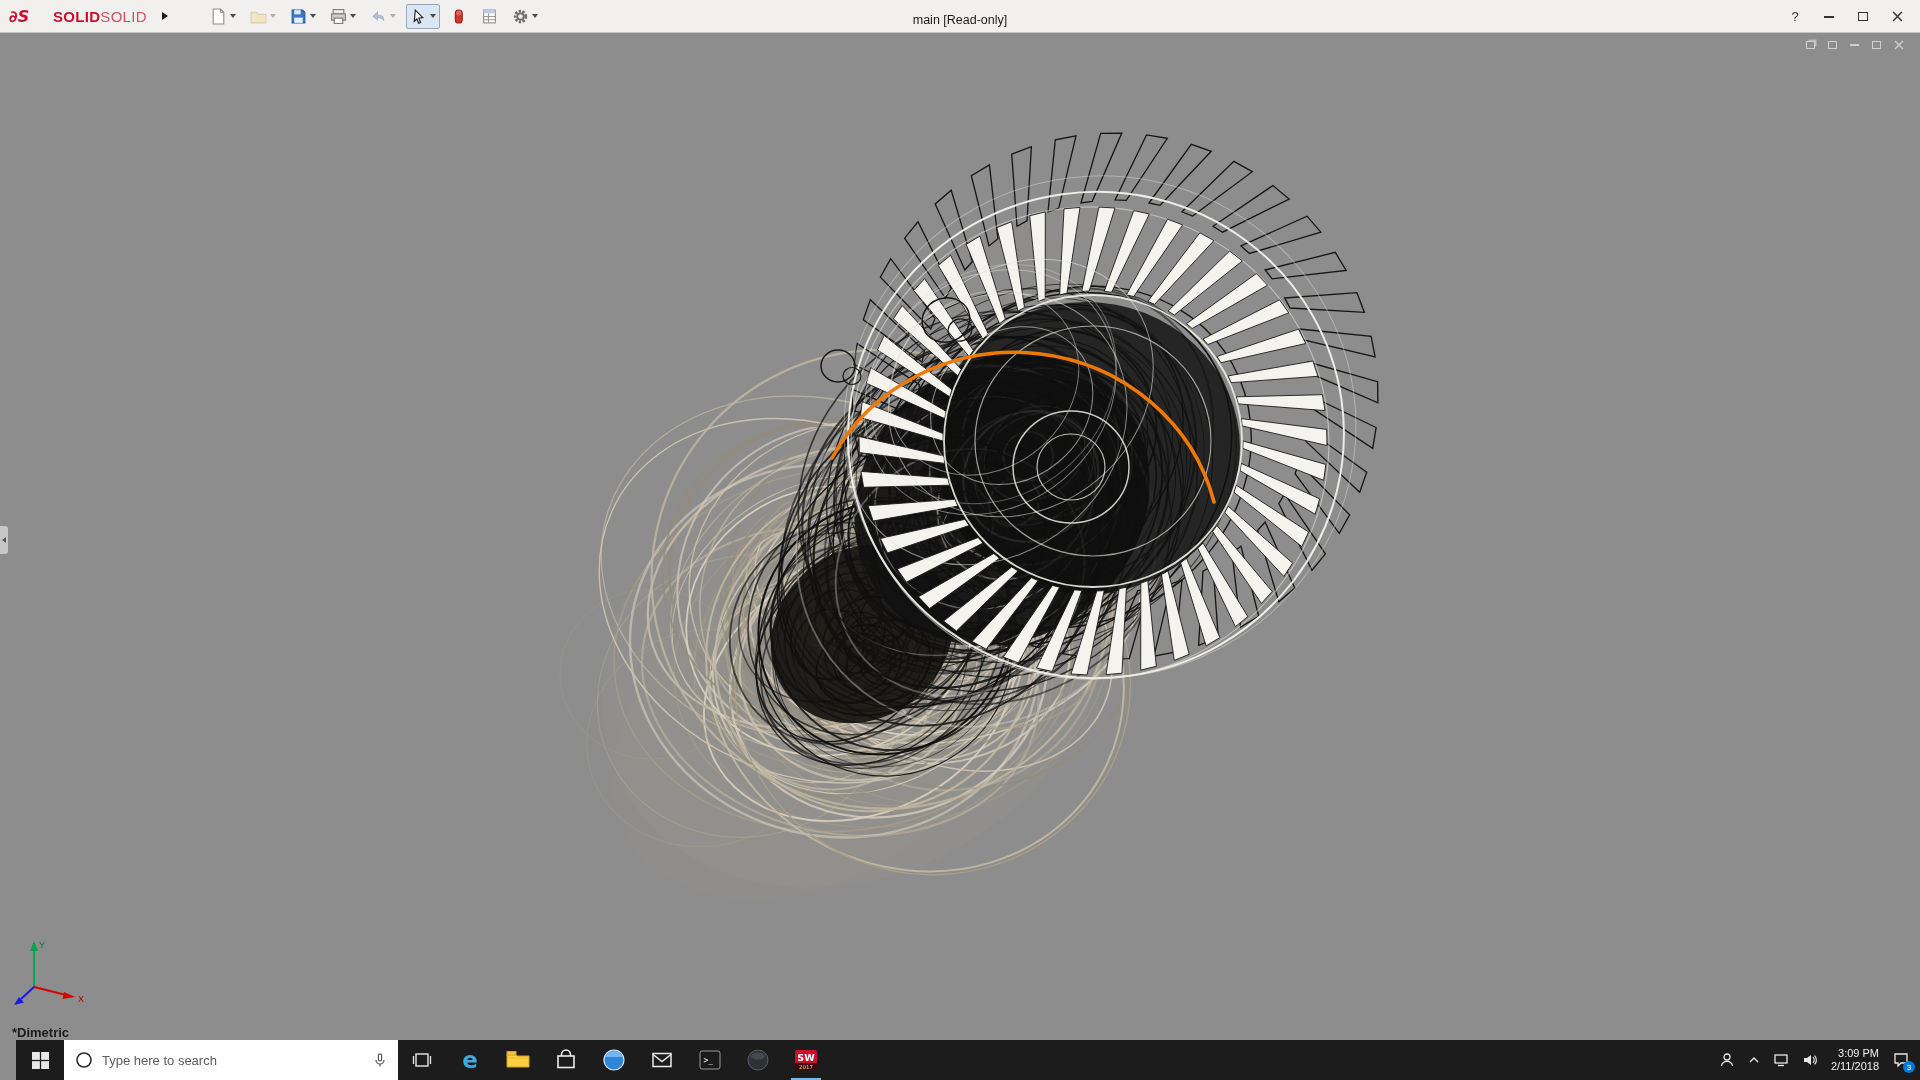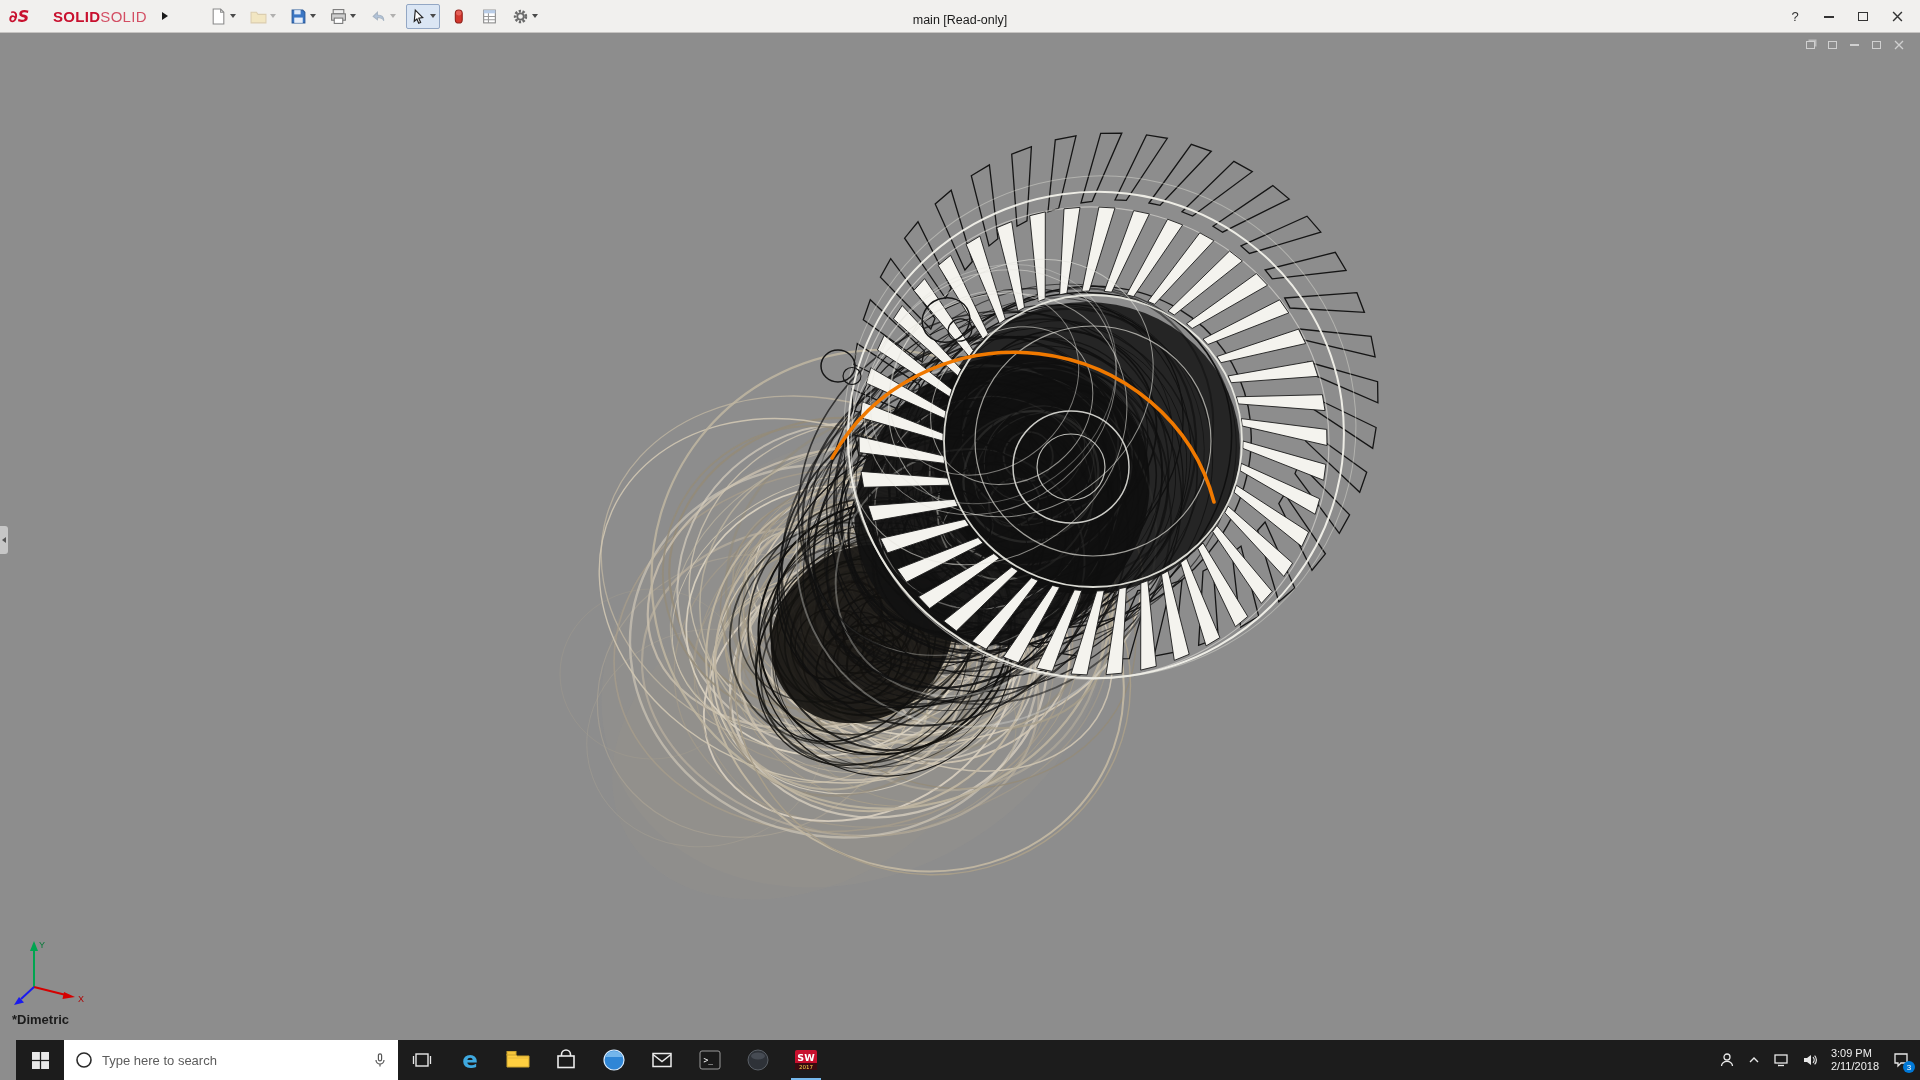--- a/index.html
+++ b/index.html
@@ -26,33 +26,33 @@
   
   #viewport{position:absolute;top:34px;left:0;right:0;bottom:40px;background:#8d8d8d}
   #engine-svg{position:absolute;left:0;top:0;width:100%;height:100%}
   #doc-controls{position:absolute;top:6px;right:16px;display:flex;gap:13px;align-items:center;opacity:.72}
   .mini-box{width:9px;height:8px;border:1px solid rgba(250,250,250,.85)}
   .mini-box2{width:9px;height:8px;border:1px solid rgba(250,250,250,.85);box-shadow:2px -2px 0 -0.5px rgba(250,250,250,.6)}
   .mini-line{width:9px;height:0;border-bottom:2px solid rgba(250,250,250,.85)}
   #left-tab{position:absolute;left:0;top:492px;width:8px;height:28px;background:#c6c6c6;border-radius:0 3px 3px 0;display:flex;align-items:center;justify-content:center}
   #left-tab .tri{width:0;height:0;border-right:4px solid #555;border-top:3px solid transparent;border-bottom:3px solid transparent}
   #triad{position:absolute;left:4px;bottom:16px}
-  #view-label{position:absolute;left:12px;bottom:13px;font-size:13px;font-weight:bold;color:#1b1b1b}
+  #view-label{position:absolute;left:12px;bottom:0;font-size:13px;font-weight:bold;color:#1b1b1b}
 
   
   #taskbar{position:absolute;left:16px;right:0;bottom:0;height:40px;background:#1c1c1c;display:flex;align-items:stretch;z-index:6}
   .tb-start{width:48px;display:flex;align-items:center;justify-content:center}
   #search-box{width:334px;background:#fff;display:flex;align-items:center;padding:0 10px;gap:8px}
   #search-box input{flex:1;border:none;outline:none;font-size:13px;color:#333;background:transparent;font-family:inherit;min-width:0}
   #search-box input::placeholder{color:#5c5c5c}
   .app-btn{width:48px;display:flex;align-items:center;justify-content:center;position:relative}
   .app-btn.running:after{content:"";position:absolute;bottom:0;left:9px;right:9px;height:2px;background:#76b9ed}
   #tray{margin-left:auto;display:flex;align-items:center;gap:13px;padding-right:10px}
   .tray-ic{display:flex;align-items:center;justify-content:center;position:relative}
-  .clock{font-size:11px;line-height:13px;color:#f0f0f0;}
+  .clock{font-size:11px;line-height:13px;color:#f0f0f0;text-align:right}
   .badge{position:absolute;right:-5px;bottom:-4px;background:#0078d7;color:#fff;font-size:8px;min-width:12px;height:12px;border-radius:6px;display:flex;align-items:center;justify-content:center}
 </style>
 </head>
 <body>
 
 <div id="titlebar">
   <div class="logo">
     <svg width="30" height="22" viewBox="0 0 30 22">
       <text x="1" y="17" font-size="16" font-weight="bold" font-style="italic" fill="#c8102e" font-family="DejaVu Sans">∂S</text>
     </svg>

